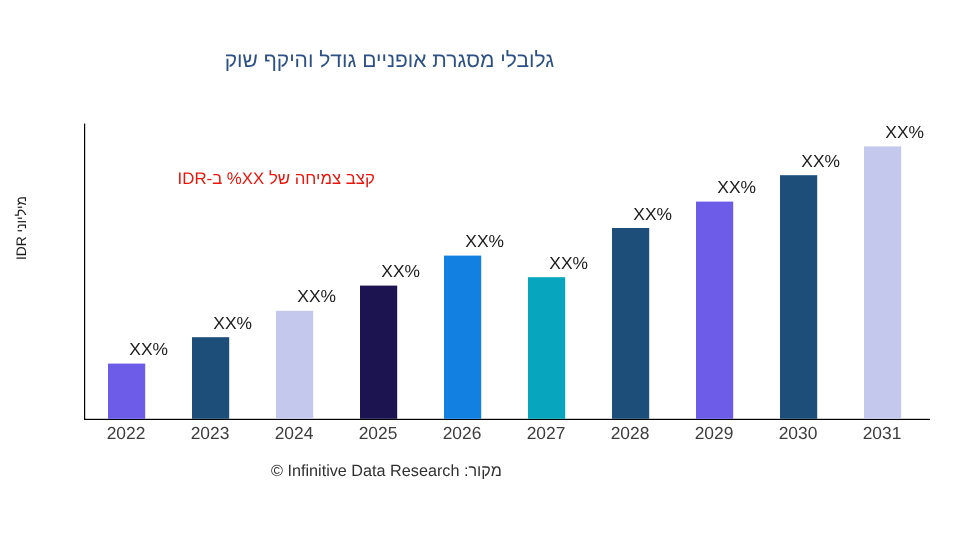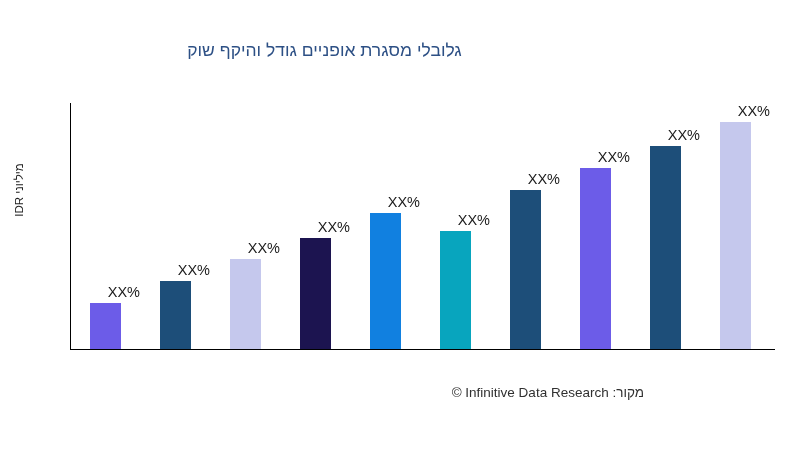--- a/index.html
+++ b/index.html
@@ -138,21 +138,21 @@
     direction: ltr;
     unicode-bidi: isolate;
   }
 
   
   #source-note {
     position: absolute;
     left: 0;
     top: 385px;
     width: 644px;
-    text-align: right;
+    text-align: center;
     direction: rtl;
     unicode-bidi: isolate;
     font-size: 13.5px;
     color: #303030;
     white-space: nowrap;
   }
 </style>
 </head>
 <body>
 
@@ -200,17 +200,30 @@
       <div class="bar-group" style="left: 560px;">
         <div class="bar" style="height: 203px; background: rgb(29, 78, 121);"></div>
         <div class="bar-value-label" style="bottom: 206px;">XX%</div>
       </div>
       <div class="bar-group" style="left: 630px;">
         <div class="bar" style="height: 227px; background: rgb(197, 200, 237);"></div>
         <div class="bar-value-label" style="bottom: 230px;">XX%</div>
       </div>
     </div>
 
-
+  <div id="growth-annotation">קצב צמיחה של XX% ב-IDR</div>
+
+  <div id="x-tick-labels">
+      <div class="x-tick" style="left: 0px;">2022</div>
+      <div class="x-tick" style="left: 70px;">2023</div>
+      <div class="x-tick" style="left: 140px;">2024</div>
+      <div class="x-tick" style="left: 210px;">2025</div>
+      <div class="x-tick" style="left: 280px;">2026</div>
+      <div class="x-tick" style="left: 350px;">2027</div>
+      <div class="x-tick" style="left: 420px;">2028</div>
+      <div class="x-tick" style="left: 490px;">2029</div>
+      <div class="x-tick" style="left: 560px;">2030</div>
+      <div class="x-tick" style="left: 630px;">2031</div>
+    </div>
 
   <div id="source-note">מקור: Infinitive Data Research ©</div>
 
 </div>
 
 </body></html>

